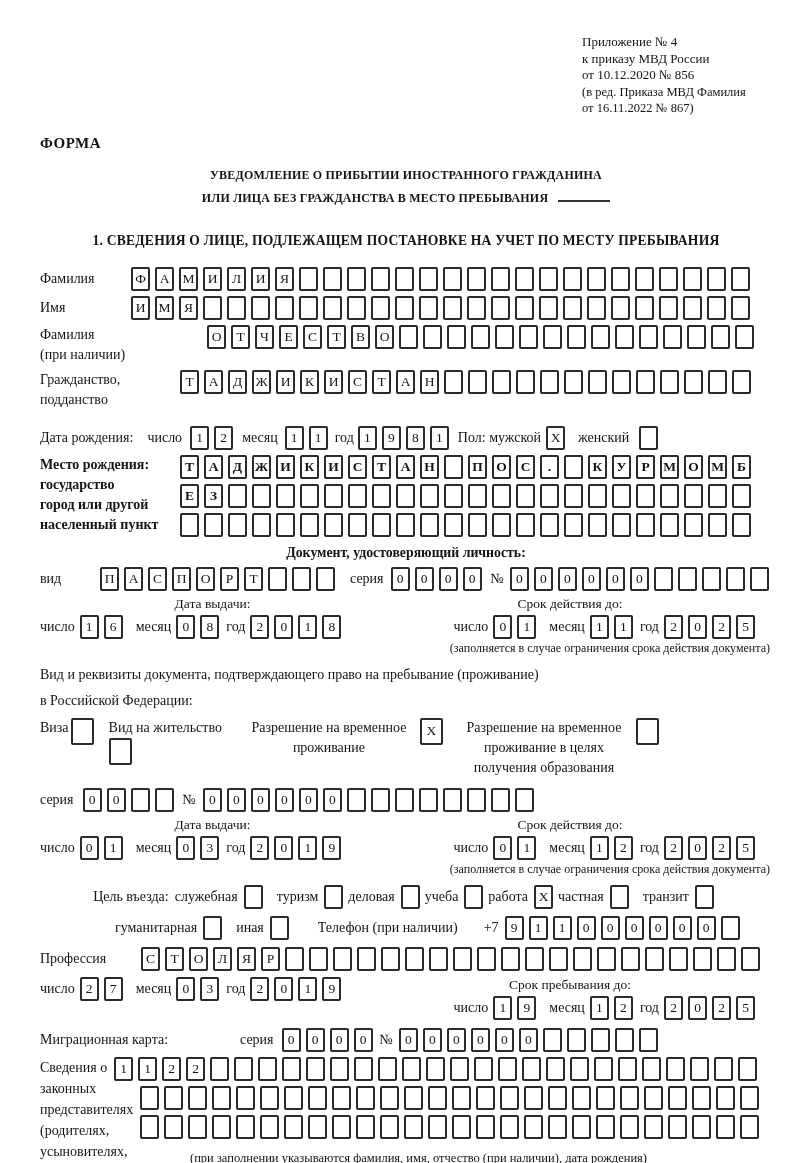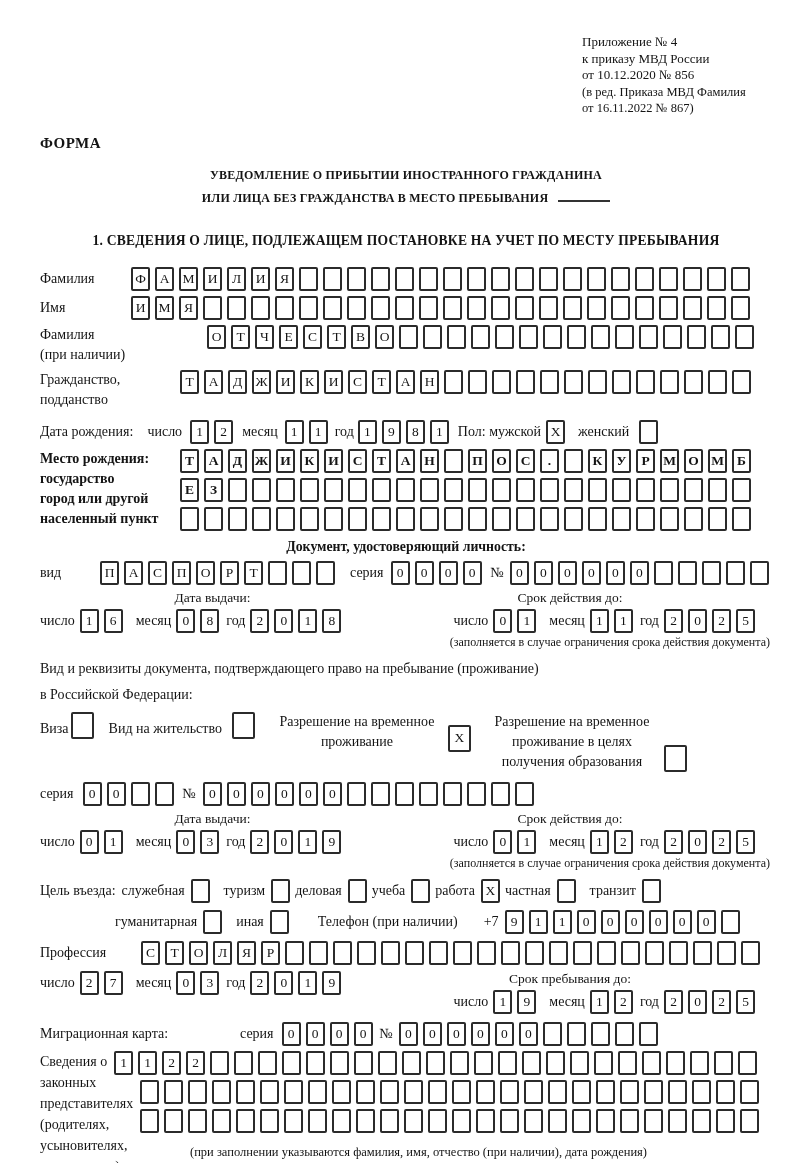--- a/index.html
+++ b/index.html
@@ -30,21 +30,21 @@
   .boxcol .boxes{display:flex;margin-bottom:5px;}
   .center-bold{text-align:center;font-weight:bold;font-size:13.8px;margin:6px 0 6px 0;}
   .dates{display:flex;margin-top:2px;}
   .dgroup{display:flex;flex-direction:column;}
   .dhead{text-align:center;font-size:13.5px;margin-bottom:3px;}
   .dline{display:flex;align-items:center;}
   .dline .dl{margin-right:5px;}
   .note-right{text-align:right;font-size:12px;margin-top:2px;padding-right:2px;}
   .plain{font-size:14px;line-height:22px;}
   .permits{display:flex;align-items:flex-start;margin-top:6px;margin-bottom:10px;}
-  .permit-item{display:flex;align-items:flex-end;}
+  .permit-item{display:flex;align-items:flex-start;}
   .permit-text{text-align:center;line-height:20px;}
   .inline-row{display:flex;align-items:center;flex-wrap:nowrap;margin-bottom:7px;}
   .inline-row .t{margin-right:6px;white-space:nowrap;}
   .inline-row .sp{width:9px;flex:none;}
   .reps-note{font-size:12.5px;margin-top:12px;white-space:nowrap;}
 </style>
 </head>
 <body>
 
 <div class="ref-block">
@@ -188,21 +188,21 @@
         <span class="cell"></span>
         <span class="cell"></span>
         <span class="cell"></span>
         <span class="cell"></span>
         <span class="cell"></span>
         <span class="cell"></span>
         <span class="cell"></span>
       </span>
   </div>
 
-  <div class="row" style="margin-top:10px;">
+  <div class="row" style="margin-top:16px;">
     <span class="lbl">Дата рождения:</span>
     <span class="sp" style="width:14px;"></span>
     <span class="t" style="margin-right:8px;">число</span>
     <span class="boxes">
         <span class="cell">1</span>
         <span class="cell">2</span>
       </span>
     <span class="t" style="margin:0 7px 0 4px;">месяц</span>
     <span class="boxes">
         <span class="cell">1</span>
@@ -404,21 +404,21 @@
   <div class="plain" style="margin-top:8px;">Вид и реквизиты документа, подтверждающего право на пребывание (проживание)</div>
   <div class="plain" style="margin-top:4px;">в Российской Федерации:</div>
 
   <div class="permits">
     <div class="permit-item">
       <span class="permit-text" style="margin-right:2px;">Виза</span>
       <span class="boxes lg">
           <span class="cell"></span>
         </span>
     </div>
-    <div class="permit-item" style="margin-left:10px;">
+    <div class="permit-item" style="margin-left:10px;flex-direction:column;">
       <span class="permit-text" style="margin-right:10px;">Вид на жительство</span>
       <span class="boxes lg">
           <span class="cell"></span>
         </span>
     </div>
     <div class="permit-item" style="margin-left:14px;">
       <span class="permit-text" style="width:166px;margin-right:8px;">
         <span>Разрешение на временное</span><br>
         <span>проживание</span>
       </span>
@@ -506,21 +506,21 @@
             <span class="cell">2</span>
             <span class="cell">0</span>
             <span class="cell">2</span>
             <span class="cell">5</span>
           </span>
       </div>
     </div>
   </div>
   <div class="note-right">(заполняется в случае ограничения срока действия документа)</div>
 
-  <div class="inline-row" style="margin-top:8px;">
+  <div class="inline-row" style="margin-top:8px;justify-content:center;">
     <span class="t">Цель въезда:</span>
     <span class="t">служебная</span>
     <span class="boxes">
         <span class="cell"></span>
       </span>
     <span class="sp"></span>
     <span class="t">туризм</span>
     <span class="boxes">
         <span class="cell"></span>
       </span>

